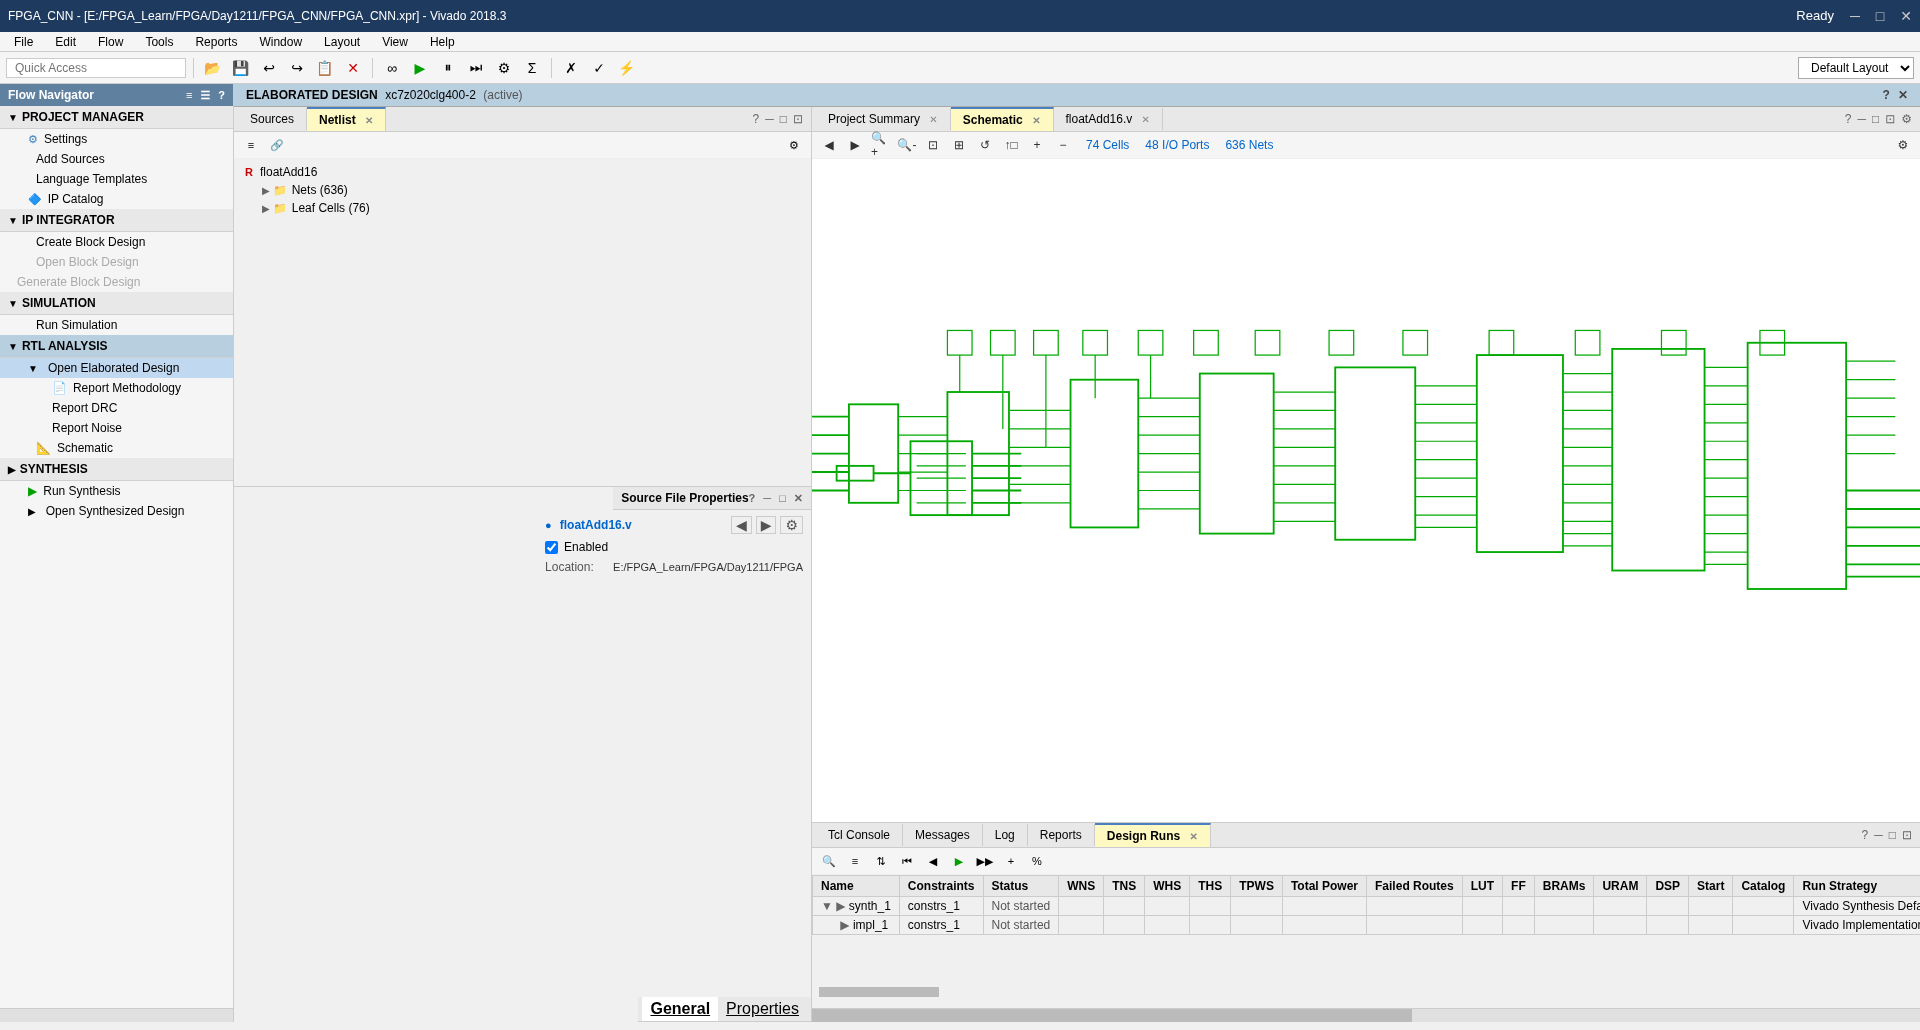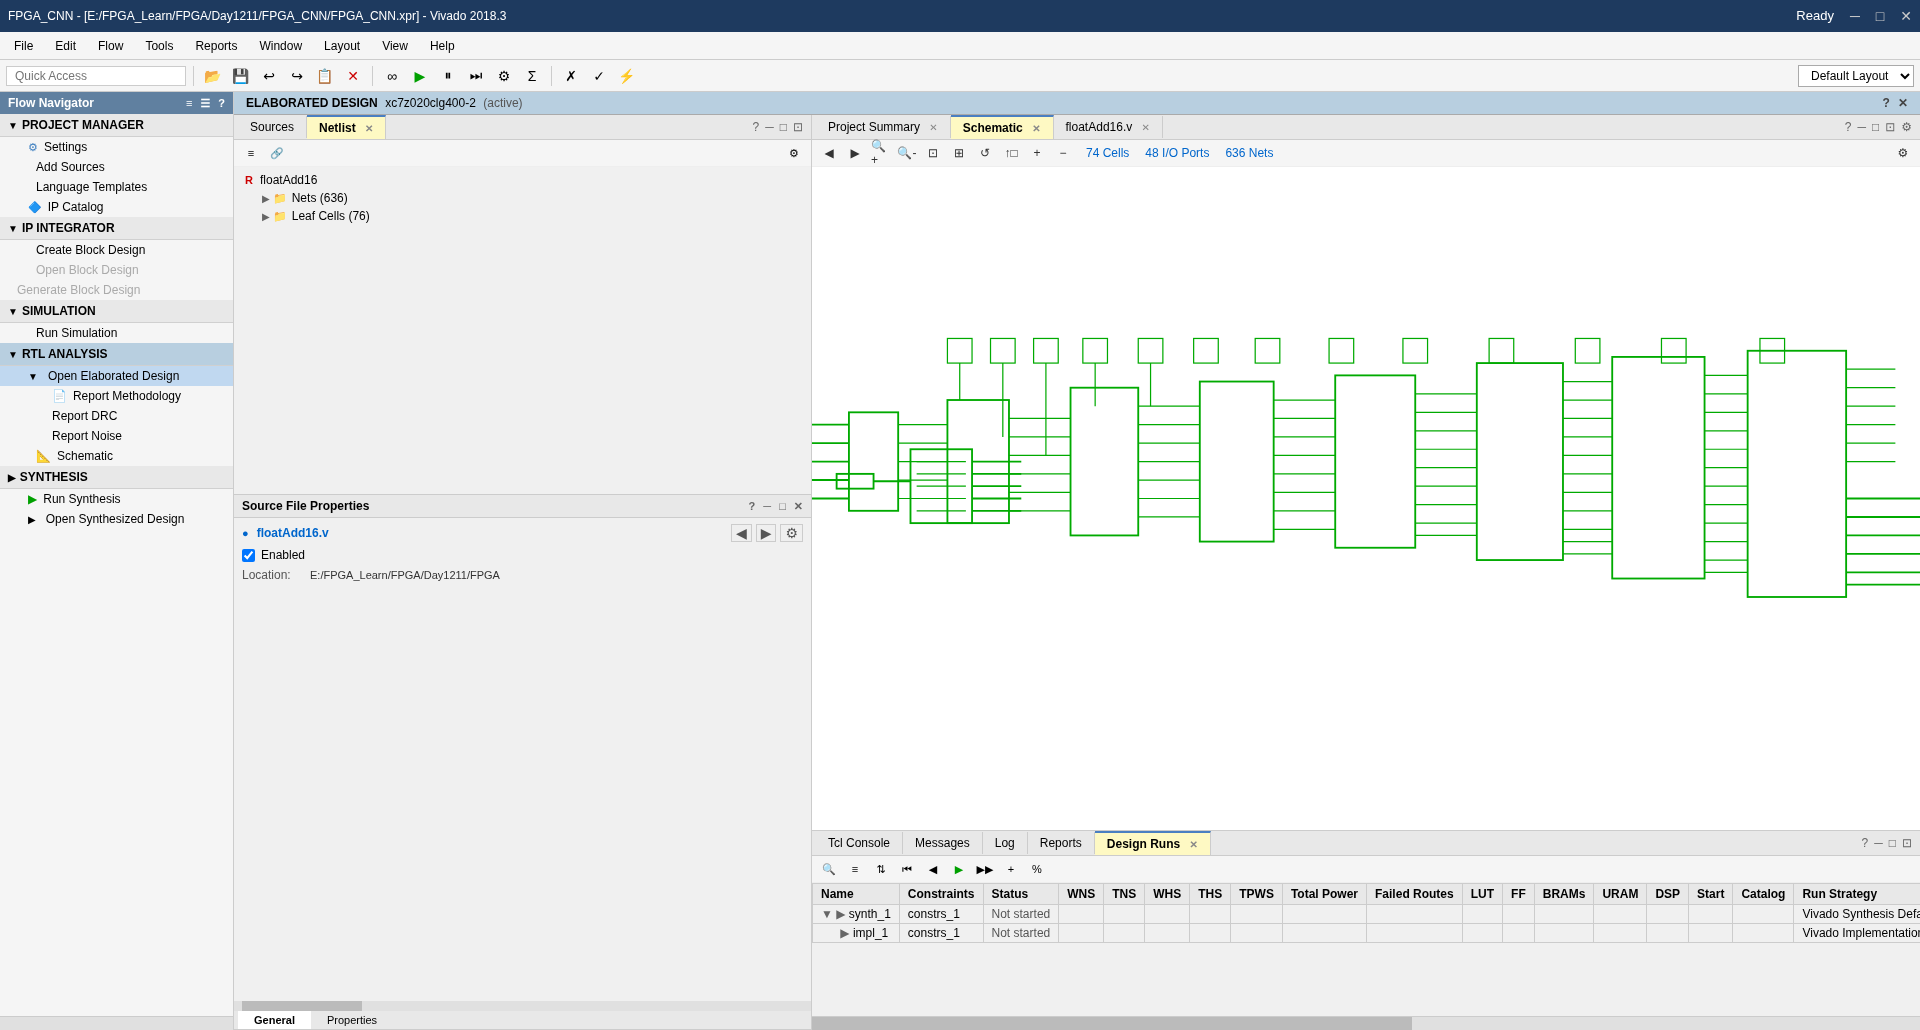--- a/index.html
+++ b/index.html
@@ -4,21 +4,21 @@
   <style>
     * { margin: 0; padding: 0; box-sizing: border-box; }
     body { font-family: 'Segoe UI', Arial, sans-serif; font-size: 12px; background: #f0f0f0; width: 1920px; height: 1030px; overflow: hidden; color: #000; }
     
     
     #titlebar { height: 32px; background: #1e3a5f; display: flex; align-items: center; justify-content: space-between; padding: 0 8px; color: #fff; }
     #titlebar-controls { display: flex; gap: 16px; font-size: 14px; color: #ccc; }
     #titlebar-controls span { cursor: pointer; }
 
     
-    #menubar { height: 28px; background: #f5f5f5; border-bottom: 1px solid #ccc; display: flex; align-items: center; padding: 0 4px; gap: 2px; }
+    #menubar { height: 20px; background: #f5f5f5; border-bottom: 1px solid #ccc; display: flex; align-items: center; padding: 0 4px; gap: 2px; }
     .menu-item { padding: 2px 10px; cursor: pointer; font-size: 12px; }
 
     
     #toolbar { height: 32px; background: #f5f5f5; border-bottom: 1px solid #ccc; display: flex; align-items: center; padding: 0 6px; gap: 4px; }
     .toolbar-btn { width: 24px; height: 24px; display: flex; align-items: center; justify-content: center; cursor: pointer; border: 1px solid transparent; font-size: 14px; }
     .toolbar-sep { width: 1px; background: #ccc; height: 20px; margin: 0 3px; }
     .toolbar-green { color: #00a000; }
     .toolbar-red { color: #cc0000; }
     #layout-selector { margin-left: auto; border: 1px solid #aaa; padding: 2px 8px; background: #fff; font-size: 12px; cursor: pointer; }
     #quick-access { border: 1px solid #ccc; padding: 2px 8px; background: #fff; width: 180px; color: #888; font-size: 12px; }
@@ -61,35 +61,35 @@
     .panel-controls { display: flex; align-items: center; padding: 3px 6px; background: #f5f5f5; border-bottom: 1px solid #eee; gap: 4px; }
     .panel-ctrl-btn { width: 22px; height: 20px; display: flex; align-items: center; justify-content: center; cursor: pointer; border: 1px solid transparent; font-size: 11px; }
     .panel-content { flex: 1; overflow-y: auto; padding: 4px; }
     .tree-item { padding: 2px 4px; font-size: 12px; display: flex; align-items: center; gap: 4px; cursor: pointer; }
     .tree-arrow { font-size: 10px; color: #666; }
     .tree-icon { width: 14px; height: 14px; font-size: 11px; display: flex; align-items: center; justify-content: center; }
     .tree-icon.r-icon { color: #cc0000; font-weight: bold; }
     .tree-icon.folder-icon { color: #d4a000; }
 
     
-    #source-props-panel { flex: 1; border-bottom: 0; display: flex; flex-direction: column; }
+    #source-props-panel { flex: 1; border-bottom: 0; display: flex; flex-direction: column; align-items: flex-end; }
     #source-props-header { display: flex; align-items: center; justify-content: space-between; background: #e8e8e8; border-bottom: 1px solid #ccc; padding: 4px 8px; font-size: 12px; font-weight: bold; }
     #source-props-header-right { display: flex; gap: 8px; color: #666; font-size: 11px; }
     #source-props-body { flex: 1; padding: 6px 8px; overflow-y: auto; }
     .props-row { display: flex; align-items: center; gap: 8px; margin-bottom: 6px; font-size: 12px; }
     .props-file-name { color: #0066cc; font-weight: bold; font-size: 12px; display: flex; align-items: center; gap: 6px; }
     .props-file-icon { color: #0066cc; font-size: 11px; }
     .props-nav-btns { display: flex; gap: 4px; margin-left: auto; }
     .props-nav-btn { font-size: 14px; cursor: pointer; color: #555; border: 1px solid #ccc; padding: 0 4px; }
     .checkbox-row { display: flex; align-items: center; gap: 6px; }
     .location-row { display: flex; align-items: center; gap: 8px; }
     .location-label { color: #555; min-width: 60px; }
     .location-value { color: #333; font-size: 11px; }
     .props-tabs { display: flex; gap: 0; border-bottom: 1px solid #ccc; background: #e8e8e8; padding: 0 4px; }
-    .props-tab { padding: 3px 16px; cursor: pointer; font-size: 11px; }
+    .props-tab { padding: 3px 8px; cursor: pointer; font-size: 16px; text-decoration: underline; }
     .props-tab.active { background: #fff; font-weight: bold; }
 
     
     #right-panel { flex: 1; display: flex; flex-direction: column; overflow: hidden; }
     #right-tabs { display: flex; align-items: center; background: #e8e8e8; border-bottom: 1px solid #ccc; padding: 0 4px; }
     #right-toolbar { display: flex; align-items: center; padding: 3px 6px; background: #f5f5f5; border-bottom: 1px solid #eee; gap: 4px; }
     .right-ctrl-btn { width: 22px; height: 20px; display: flex; align-items: center; justify-content: center; cursor: pointer; border: 1px solid transparent; font-size: 12px; color: #333; }
     .schematic-stats { display: flex; gap: 16px; margin-left: 8px; font-size: 12px; }
     .stat-link { color: #0066cc; cursor: pointer; }
     #schematic-canvas { flex: 1; background: #fff; overflow: hidden; position: relative; }

